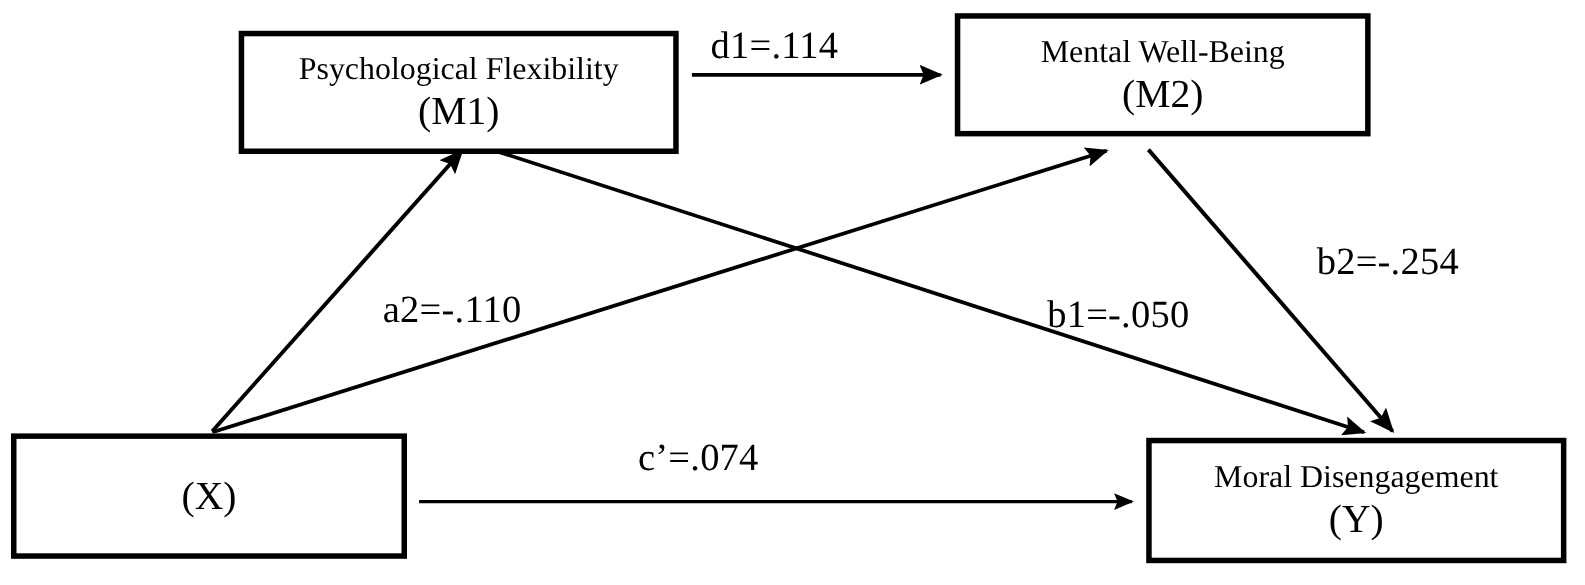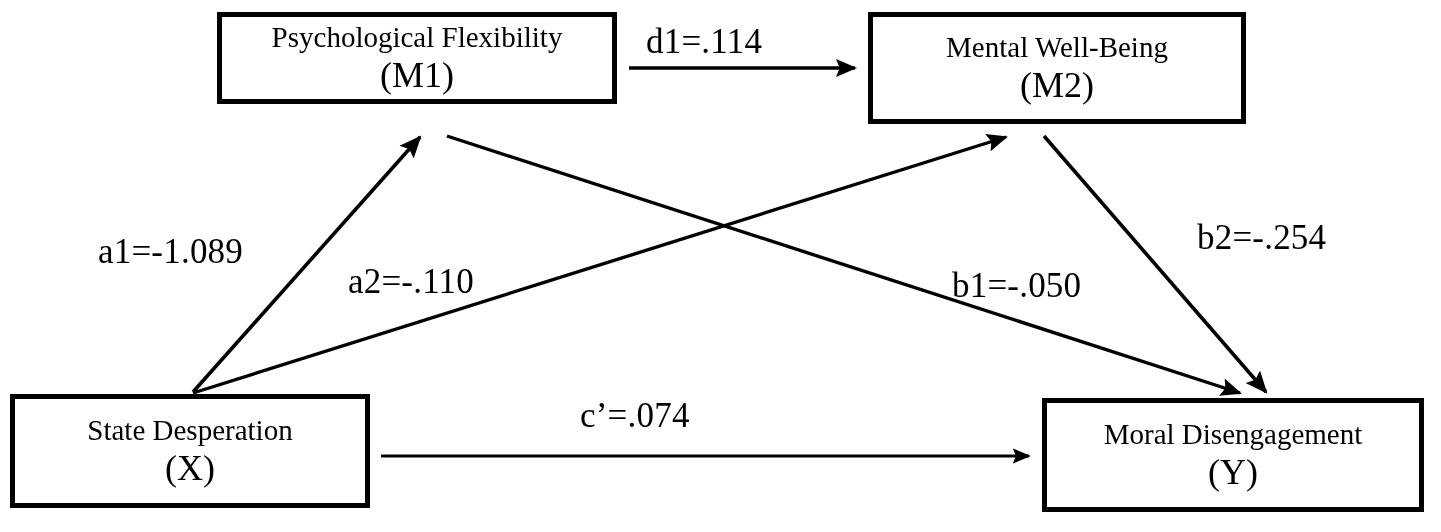--- a/index.html
+++ b/index.html
@@ -52,21 +52,21 @@
   .path-label {
     position: absolute;
     color: #000000;
     font-size: 35px;
     white-space: nowrap;
     z-index: 4;
     letter-spacing: 0.2px;
   }
 
   
-  #node-m1 { left: 217px; top: 12px;  width: 400px; height: 92px; }
+  #node-m1 { left: 217px; top: 28px;  width: 400px; height: 112px; }
   #node-m2 { left: 868px; top: 12px;  width: 378px; height: 112px; justify-content: center; }
   #node-x  { left: 10px;  top: 394px; width: 360px; height: 114px; }
   #node-y  { left: 1042px;top: 398px; width: 382px; height: 114px; justify-content: center; }
 
   
   #label-d1 { left: 646px;  top: 22px;  }
   #label-a1 { left: 98px;   top: 232px; }
   #label-a2 { left: 348px;  top: 262px; }
   #label-b1 { left: 952px;  top: 266px; }
   #label-b2 { left: 1197px; top: 218px; }
@@ -101,29 +101,27 @@
     <span class="node-line node-title">Psychological Flexibility</span>
     <span class="node-line node-code">(M1)</span>
   </div>
 
   <div class="node-box" id="node-m2">
     <span class="node-line node-title">Mental Well-Being</span>
     <span class="node-line node-code">(M2)</span>
   </div>
 
   <div class="node-box" id="node-x">
-    <span class="node-line node-title">State Desperation</span>
     <span class="node-line node-code">(X)</span>
   </div>
 
   <div class="node-box" id="node-y">
     <span class="node-line node-title">Moral Disengagement</span>
     <span class="node-line node-code">(Y)</span>
   </div>
 
   <span class="path-label" id="label-d1">d1=.114</span>
-  <span class="path-label" id="label-a1">a1=-1.089</span>
   <span class="path-label" id="label-a2">a2=-.110</span>
   <span class="path-label" id="label-b1">b1=-.050</span>
   <span class="path-label" id="label-b2">b2=-.254</span>
   <span class="path-label" id="label-c">c’=.074</span>
 
 </div>
 
 </body></html>

